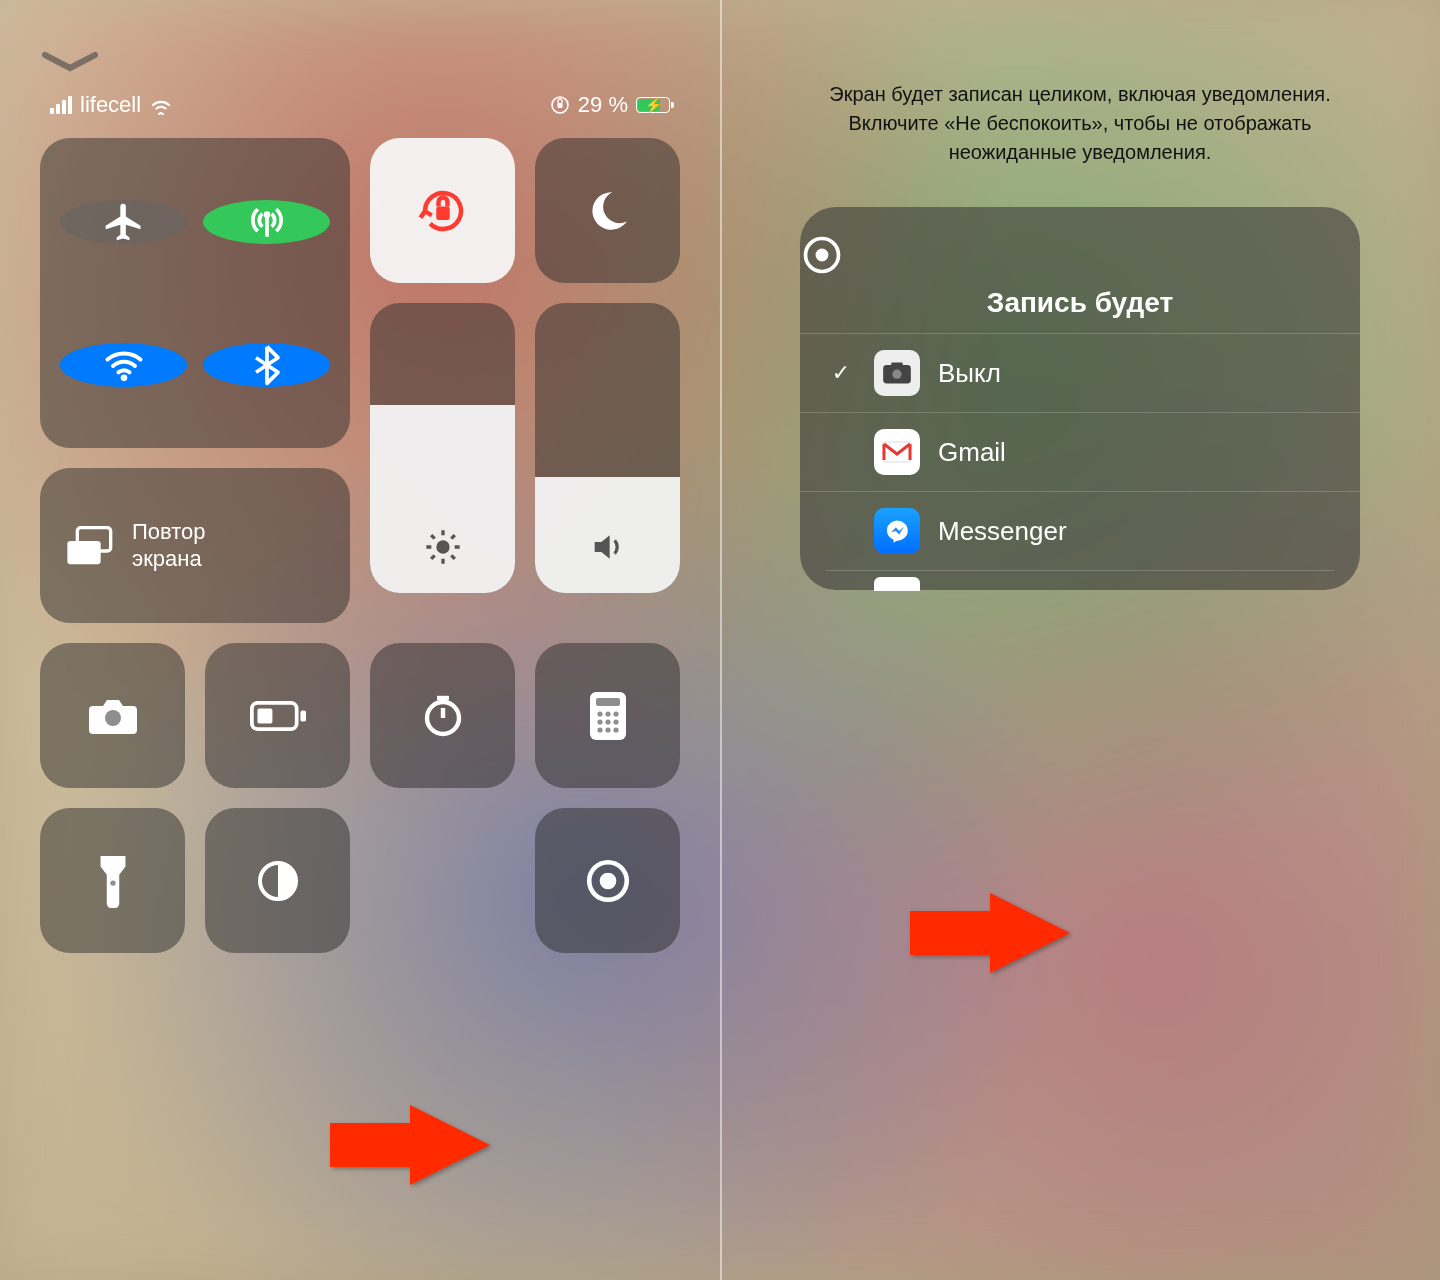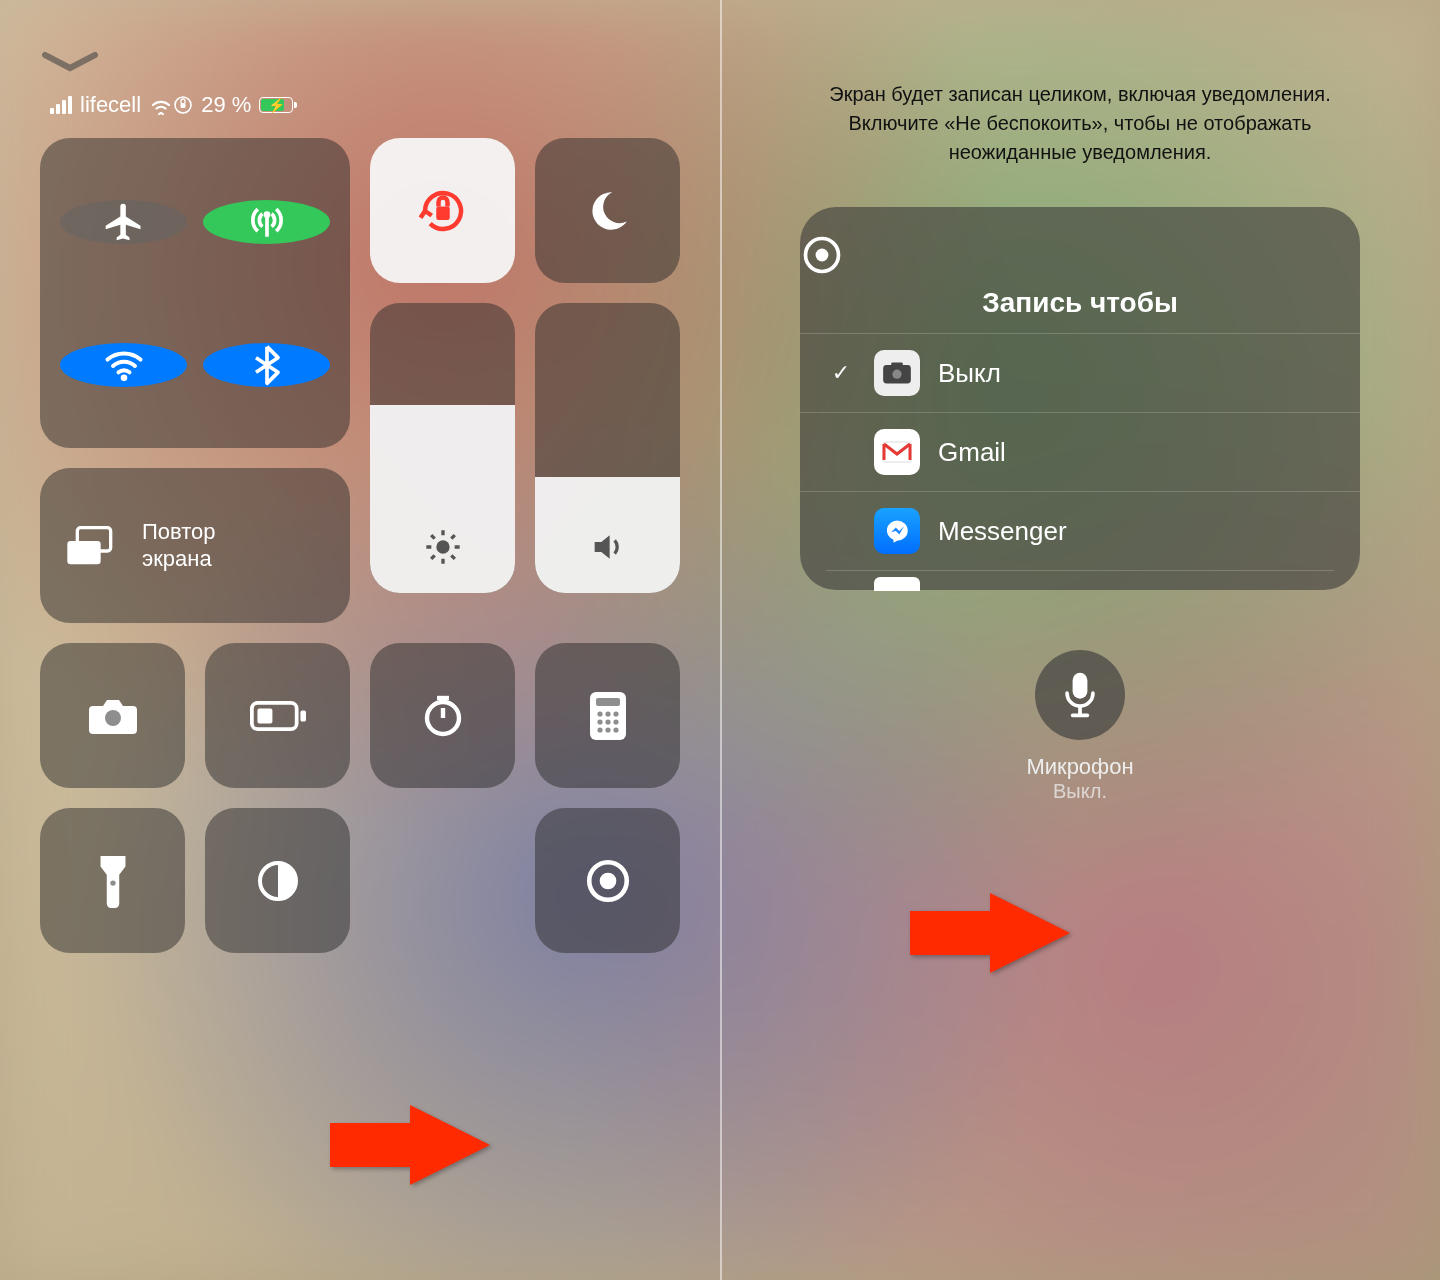--- a/index.html
+++ b/index.html
@@ -19,21 +19,21 @@
       radial-gradient(circle at 80% 75%, rgba(180,60,120,.4), transparent 40%),
       linear-gradient(135deg, #d4c4a4, #b0a080);
     filter: blur(30px);
   }
   .pane { position: relative; width: 50%; height: 100%; padding: 30px 40px; }
   .divider { position: absolute; left: 50%; top: 0; width: 2px; height: 100%; background: rgba(255,255,255,.5); }
 
   
   .chevron { text-align: center; color: rgba(80,80,80,.6); font-size: 48px; line-height: 1; padding: 20px 0 10px; }
   .status-bar {
-    display: flex; align-items: center;
+    display: flex; justify-content: space-between; align-items: center;
     color: #fff; font-size: 22px; font-weight: 500; padding: 8px 10px 20px;
   }
   .status-left, .status-right { display: flex; align-items: center; gap: 8px; }
   .sigbars { display: inline-flex; gap: 2px; align-items: flex-end; }
   .sigbars i { width: 4px; background: #fff; display: inline-block; border-radius: 1px; }
   .sigbars i:nth-child(1){height:6px}.sigbars i:nth-child(2){height:10px}.sigbars i:nth-child(3){height:14px}.sigbars i:nth-child(4){height:18px}
   .wifi-icon, .ol-icon { display: inline-flex; }
   .battery { display: inline-flex; align-items: center; }
   .battery .shell { width: 34px; height: 16px; border: 1.5px solid #fff; border-radius: 4px; position: relative; }
   .battery .shell::after { content:""; position:absolute; right:-5px; top:4px; width:3px; height:6px; background:#fff; border-radius: 0 2px 2px 0;}
@@ -56,21 +56,21 @@
   .conn-btn.blue { background: #007aff; }
 
   .music-panel { grid-column: span 2; grid-row: span 2; aspect-ratio:1/1; position:relative; padding:20px;
     display:flex; flex-direction:column; align-items:center; justify-content:center; gap:30px; }
   .music-panel .airplay { position:absolute; top:18px; right:18px; opacity:.55; }
   .music-title { font-size:28px; font-weight:600; }
   .music-controls { display:flex; gap:40px; align-items:center; }
   .music-controls .dim { opacity:.35; }
 
   .tile.sq { aspect-ratio:1/1; }
-  .mirror-tile { grid-column: span 2; aspect-ratio: 2/1; justify-content:flex-start; padding: 0 24px; gap:28px; }
+  .mirror-tile { grid-column: span 2; aspect-ratio: 2/1; justify-content:flex-start; padding: 0 24px; gap:18px; }
   .mirror-tile .lbl { font-size:22px; line-height:1.2; }
 
   .vslider { grid-row: span 2; aspect-ratio: .5/1; background: rgba(40,40,40,.48); border-radius:30px; position:relative; overflow:hidden; }
   .vslider .fill { position:absolute; left:0; right:0; bottom:0; background: rgba(245,245,245,.95); }
   .vslider .icon { position:absolute; left:50%; bottom:26px; transform:translateX(-50%); color:#444; }
 
   .arrow {
     position:absolute; width:0; height:0;
     border-top: 40px solid transparent;
     border-bottom: 40px solid transparent;
@@ -295,21 +295,21 @@
   <div class="rec-note">Экран будет записан целиком, включая уведомления. Включите «Не беспокоить», чтобы не отображать неожиданные уведомления.</div>
 
   <div class="sheet">
     <div class="sheet-head">
       <span>
         <svg width="44" height="44" viewBox="0 0 24 24">
             <circle cx="12" cy="12" r="9" stroke="#fff" stroke-width="2" fill="none"></circle>
             <circle cx="12" cy="12" r="3.5" fill="#fff"></circle>
           </svg>
       </span>
-      <div class="sheet-title">Запись чтобы</div>
+      <div class="sheet-title">Запись будет</div>
     </div>
     <div class="dest-list">
       <div class="dest-row">
         <span class="check">✓</span>
         <span class="app-icon" style="background:#eee">
           <svg width="30" height="24" viewBox="0 0 26 20">
               <rect x="1" y="3" width="24" height="16" rx="3" fill="#444"></rect>
               <circle cx="13" cy="11" r="4" fill="#888"></circle>
               <rect x="8" y="1" width="10" height="4" rx="1" fill="#444"></rect>
             </svg>
@@ -336,27 +336,17 @@
             </svg>
         </span>
         <span class="dest-label">Messenger</span>
       </div>
       <div class="partial-row">
           <span class="stub"></span>
         </div>
     </div>
   </div>
 
-  <div class="mic-wrap">
-    <div class="mic-btn">
-      <svg width="40" height="48" viewBox="0 0 20 26">
-          <rect x="6" y="1" width="8" height="14" rx="4" fill="#fff"></rect>
-          <path d="M3 12 a7 7 0 0 0 14 0 M10 19 v5 M6 24 h8" stroke="#fff" stroke-width="2" fill="none" stroke-linecap="round"></path>
-        </svg>
-    </div>
-    <div class="mic-label">Микрофон</div>
-    <div class="mic-state">Выкл.</div>
-  </div>
 
   <div class="arrow" style="left:270px; top:893px;"></div>
 </div>
 
 <div class="divider"></div>
 
 </body></html>

